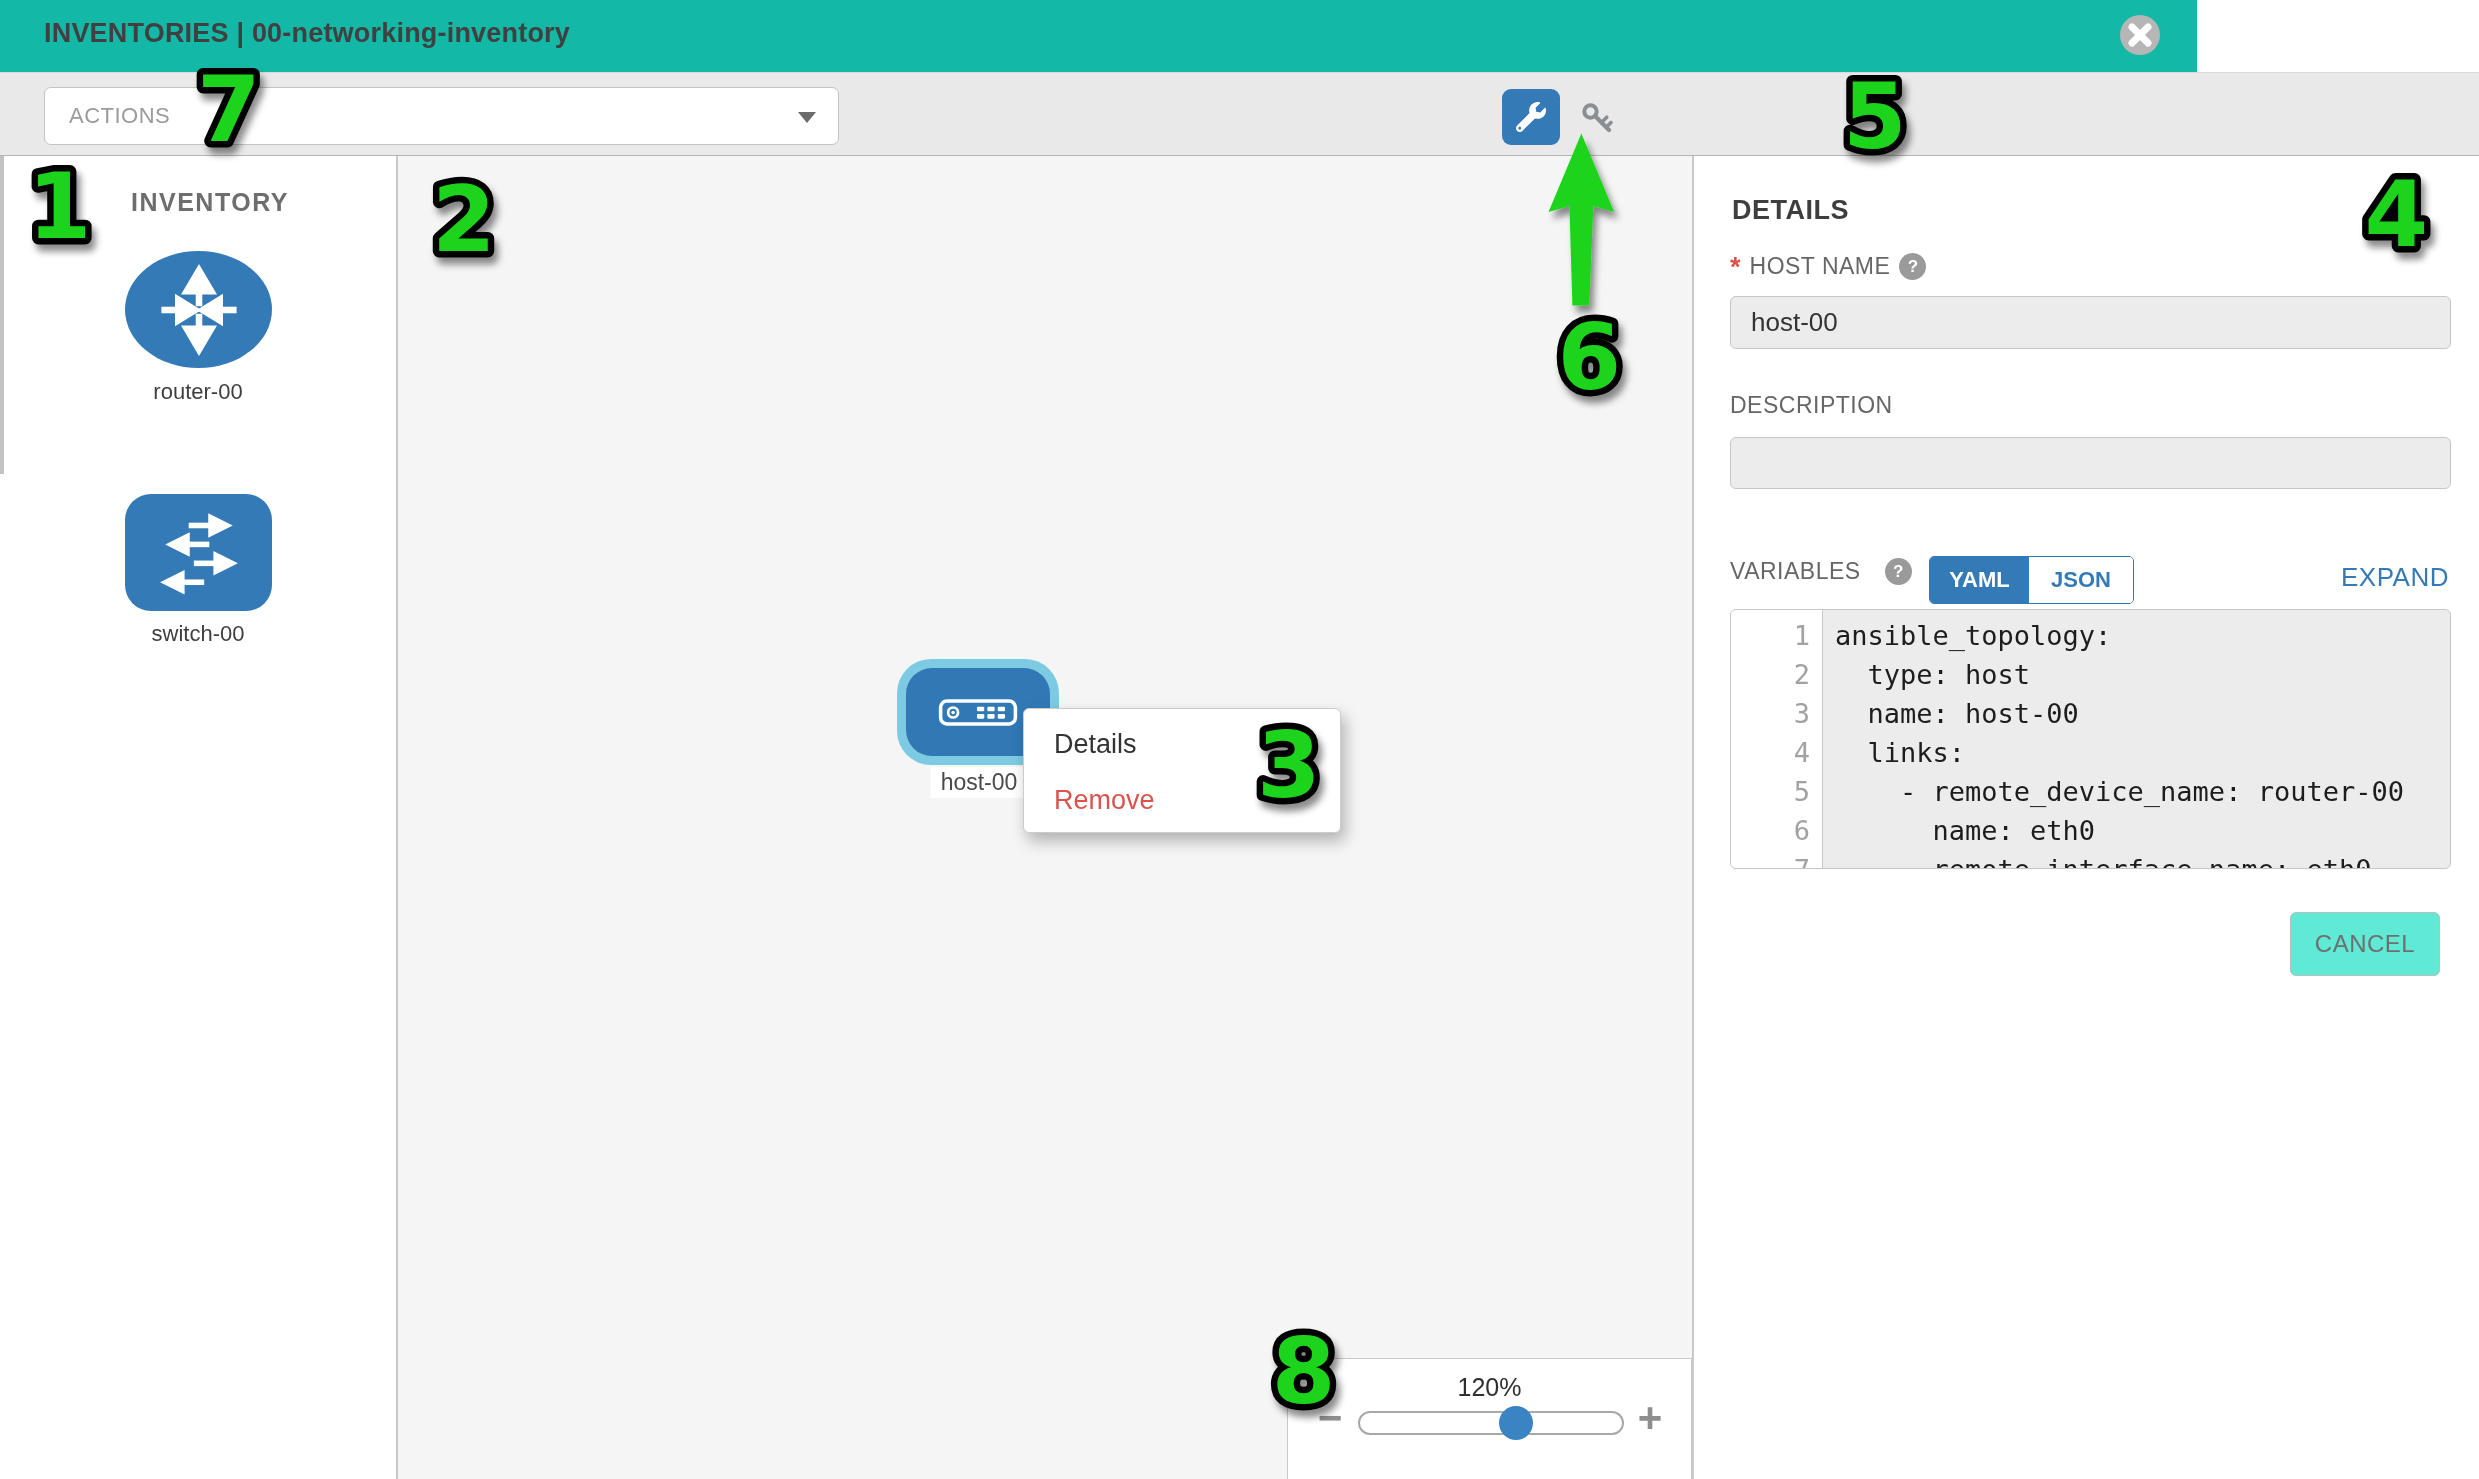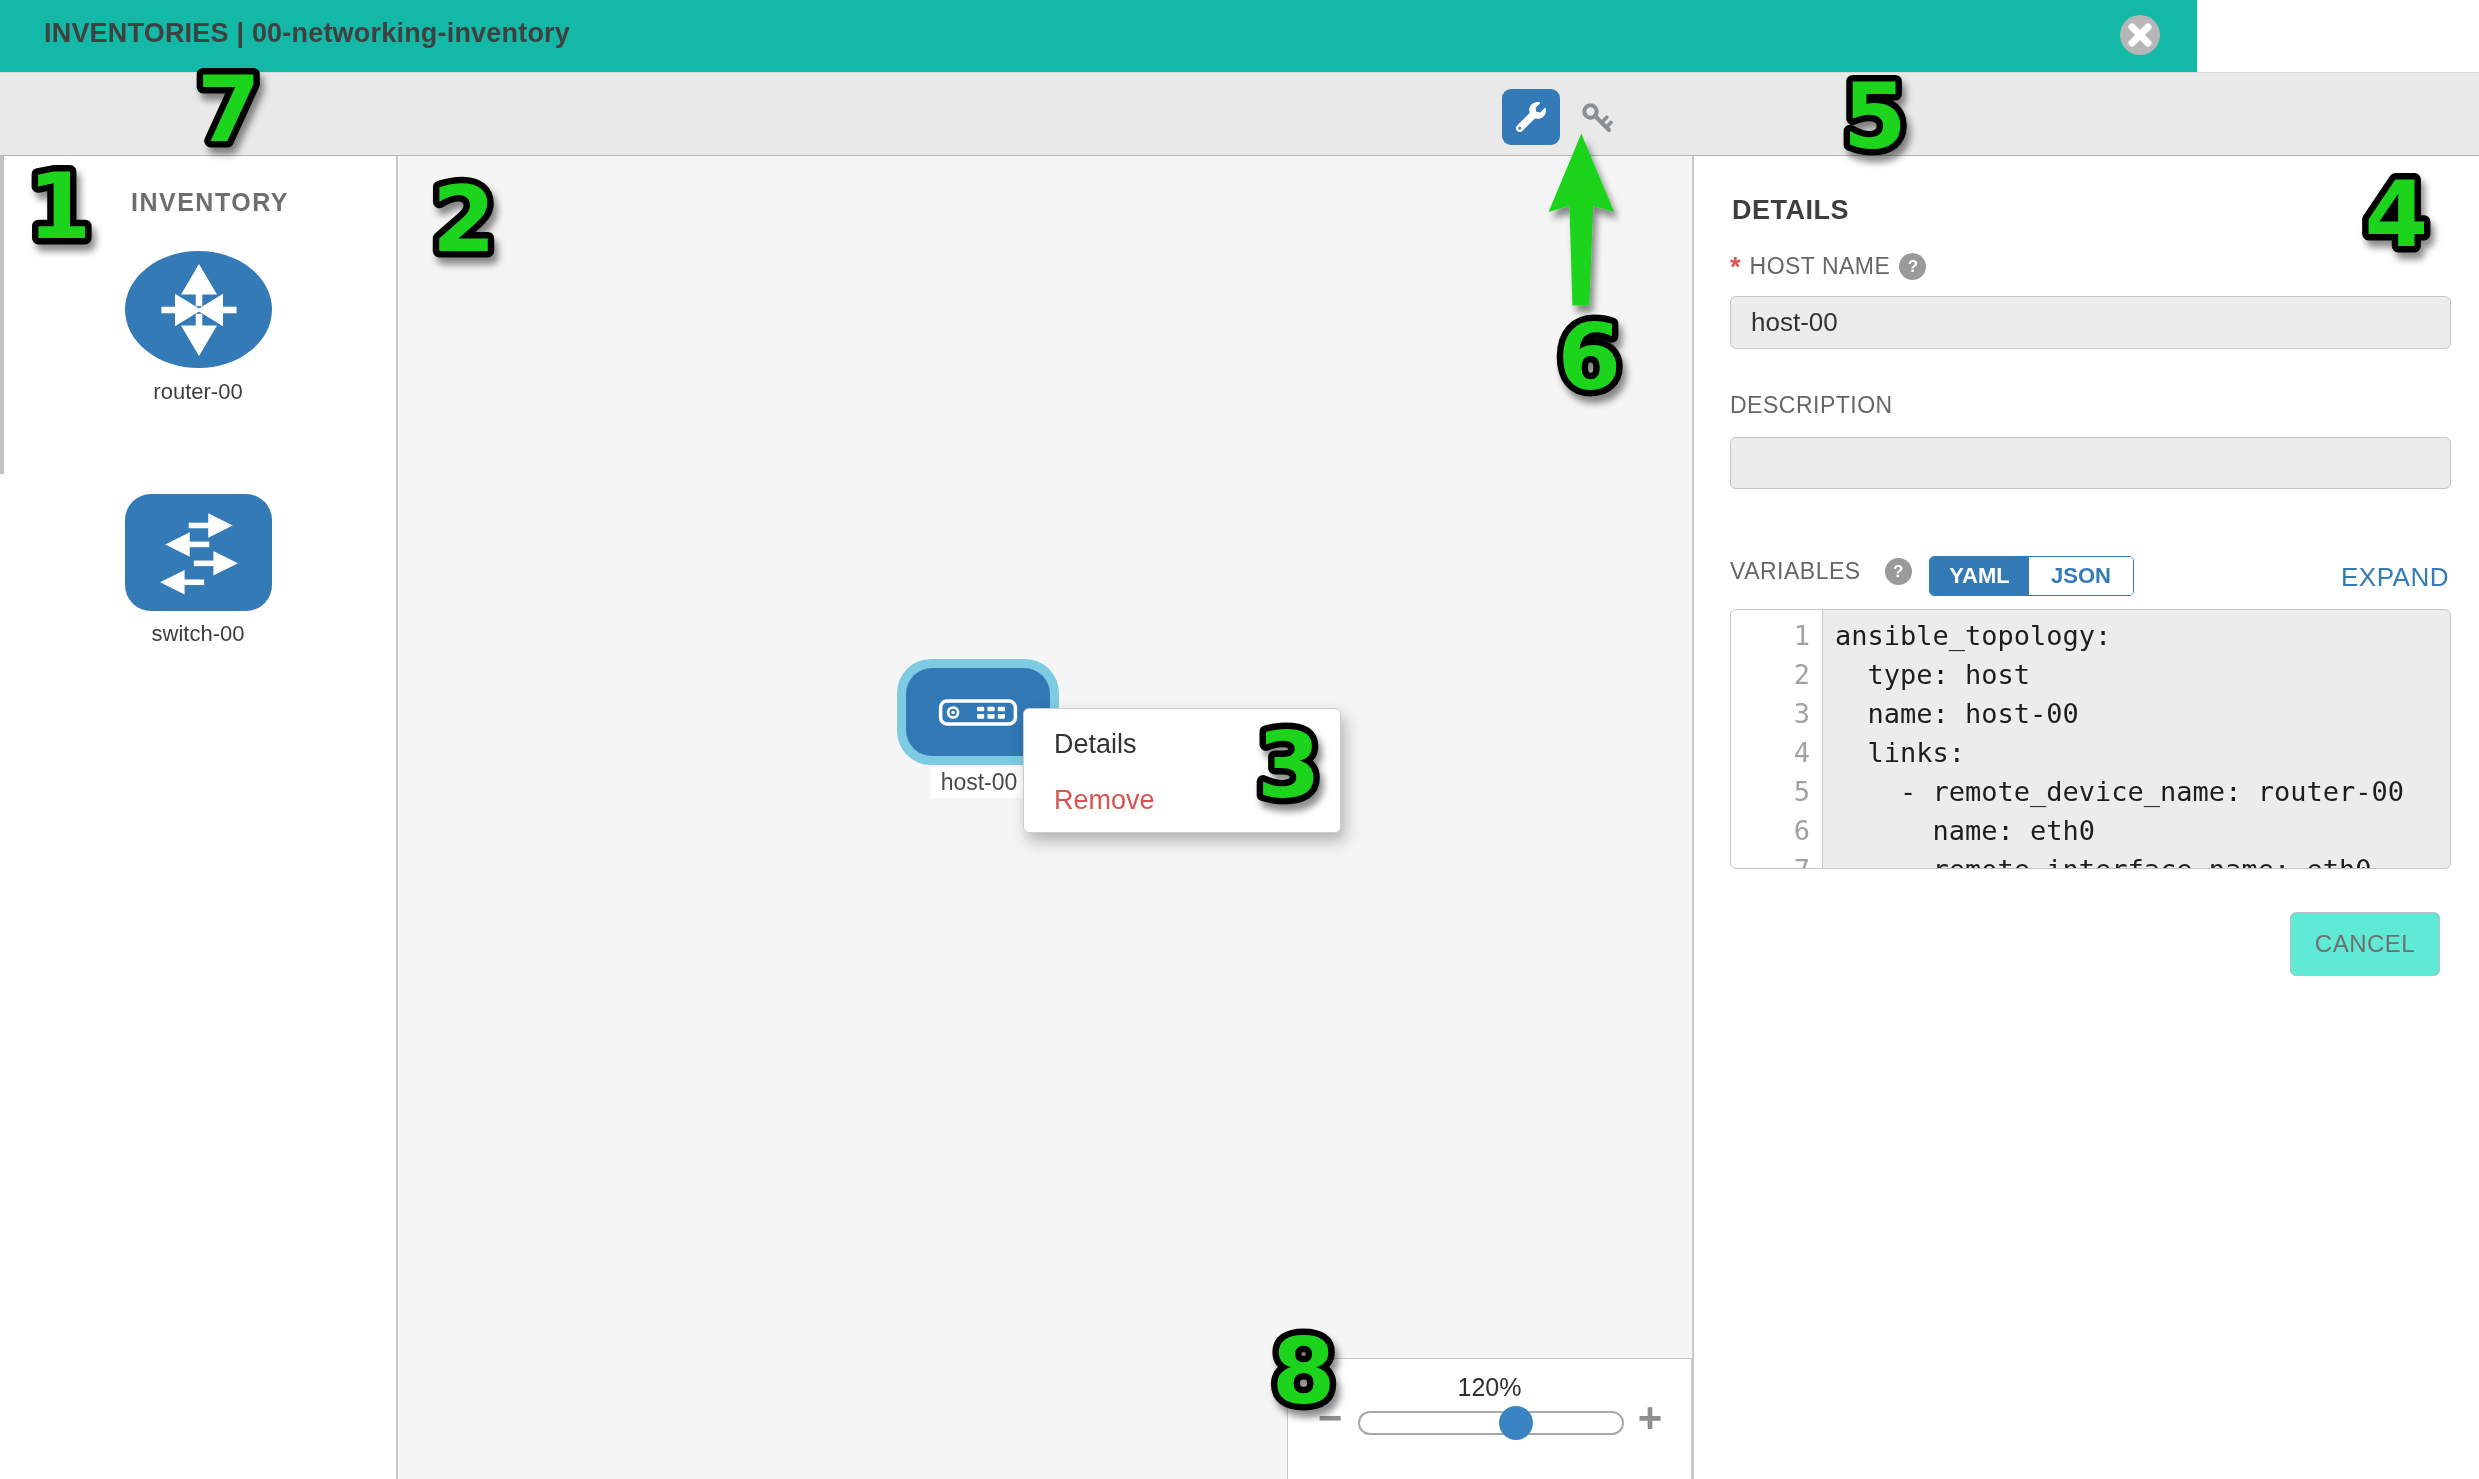--- a/index.html
+++ b/index.html
@@ -85,21 +85,21 @@
   .field-label { font-size:23px; color:#666666; letter-spacing:0.5px; }
   .q-icon { width:27px; height:27px; border-radius:50%; background:#9a9a9a; position:relative; }
   .q-icon::after { content:"?"; position:absolute; left:0; top:1px; width:100%; text-align:center;
                    color:#fff; font-size:17px; font-weight:bold; line-height:25px; }
   .text-input { position:absolute; left:36px; width:721px; height:53px; background:#ececec;
                 border:1px solid #c6c6c6; border-radius:6px; padding:0 20px;
                 font-family:"Liberation Sans",sans-serif; font-size:26px; color:#333; outline:none; }
   .input-host { top:140px; }
   .input-desc { top:281px; height:52px; }
 
-  .mode-toggle { position:absolute; left:235px; top:400px; height:40px; display:flex;
+  .mode-toggle { position:absolute; left:235px; top:400px; height:48px; display:flex;
                  border:1px solid #2d7ab8; border-radius:5px; overflow:hidden; }
   .mode-btn { height:100%; display:flex; align-items:center; justify-content:center;
               font-size:22px; font-weight:600; cursor:pointer; }
   .mode-yaml { width:99px; background:#337ab7; color:#fff; }
   .mode-json { width:104px; background:#fff; color:#337ab7; }
   .expand-link { position:absolute; right:31px; top:406px; font-size:26px; color:#337ab7; cursor:pointer; letter-spacing:0.5px; }
 
   .code-box { position:absolute; left:36px; top:453px; width:721px; height:260px;
               border:1px solid #c6c6c6; border-radius:6px; overflow:hidden; display:flex; background:#ececec; }
   .gutter { width:92px; background:#fff; border-right:1px solid #c9c9c9; padding-top:6px; }
@@ -129,20 +129,24 @@
   <div class="close-btn">
     <svg width="42" height="42" viewBox="0 0 42 42">
       <circle cx="21" cy="21" r="20" fill="#b6b6b6"></circle>
       <line x1="13" y1="13" x2="29" y2="29" stroke="#fff" stroke-width="7" stroke-linecap="round"></line>
       <line x1="29" y1="13" x2="13" y2="29" stroke="#fff" stroke-width="7" stroke-linecap="round"></line>
     </svg>
   </div>
 </div>
 
 <div class="toolbar">
+  <div class="combo combo-actions">
+    <span class="combo-label">ACTIONS</span>
+    <span class="caret"></span>
+  </div>
   <div class="wrench-btn">
     <svg width="30" height="30" viewBox="0 0 512 512">
       <path fill="#ffffff" d="M507.7 109.1c-2.2-9-13.5-12.1-20.1-5.5l-74.4 74.4-67.9-11.3-11.3-67.9 74.4-74.4c6.6-6.6 3.4-17.9-5.7-20.2-47.4-11.7-99.6.9-136.6 37.9-39.6 39.6-50.5 97.1-34 147.2L18.7 402.8c-25 25-25 65.5 0 90.5s65.5 25 90.5 0l213.2-213.2c50.1 16.7 107.5 5.7 147.4-34.2 37.1-37.1 49.7-89.3 37.9-136.8zM64 472c-13.2 0-24-10.7-24-24 0-13.3 10.7-24 24-24s24 10.7 24 24c0 13.3-10.8 24-24 24z"></path>
     </svg>
   </div>
   <div class="key-btn">
     <svg width="34" height="34" viewBox="0 0 34 34">
       <circle cx="10.5" cy="10.5" r="6.2" fill="none" stroke="#8b8e92" stroke-width="4"></circle>
       <path d="M15 15 L29 29" stroke="#8b8e92" stroke-width="4.2" stroke-linecap="round" fill="none"></path>
       <path d="M21.5 21.5 L26.8 16.2" stroke="#8b8e92" stroke-width="3.6" stroke-linecap="round" fill="none"></path>

